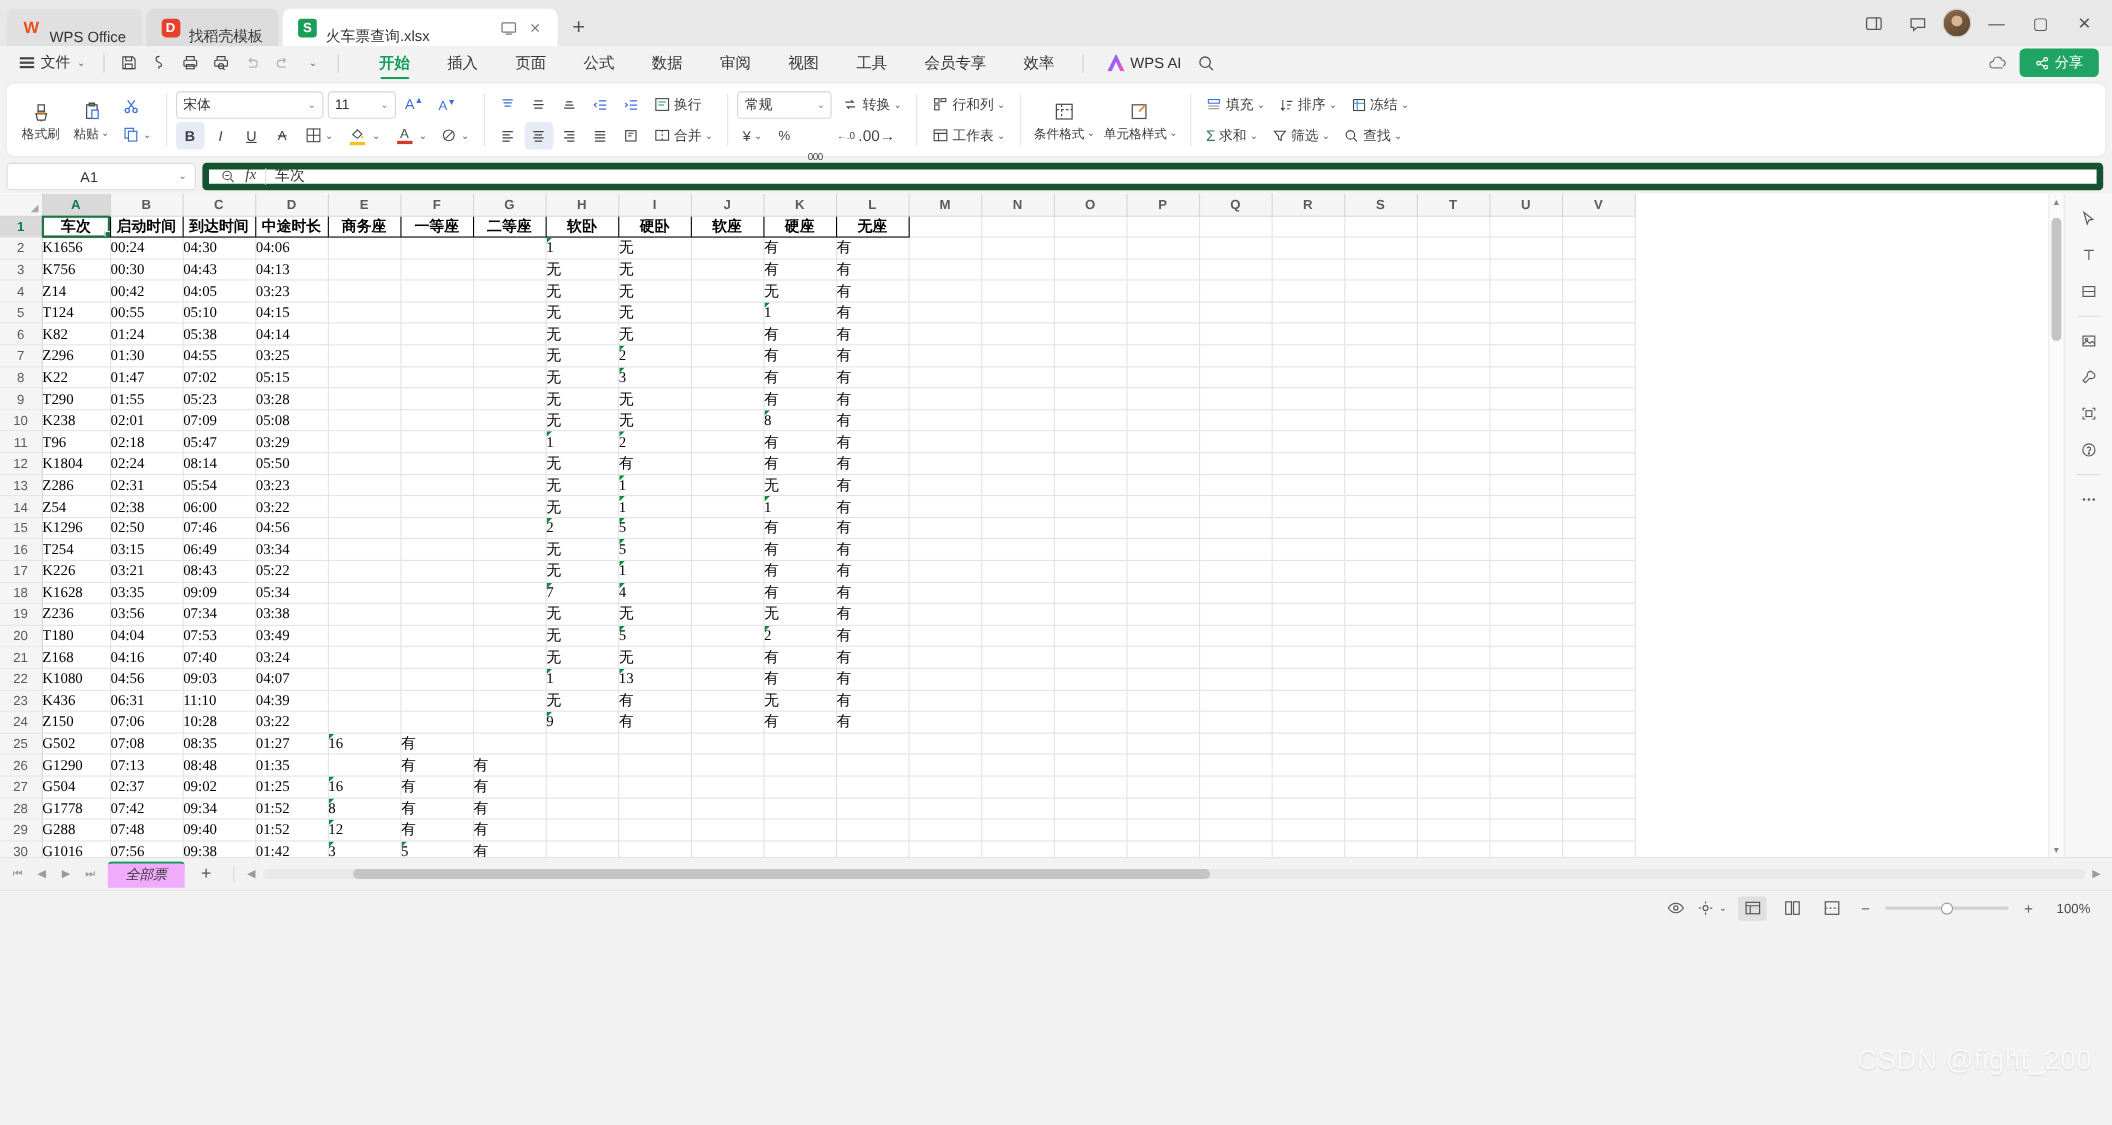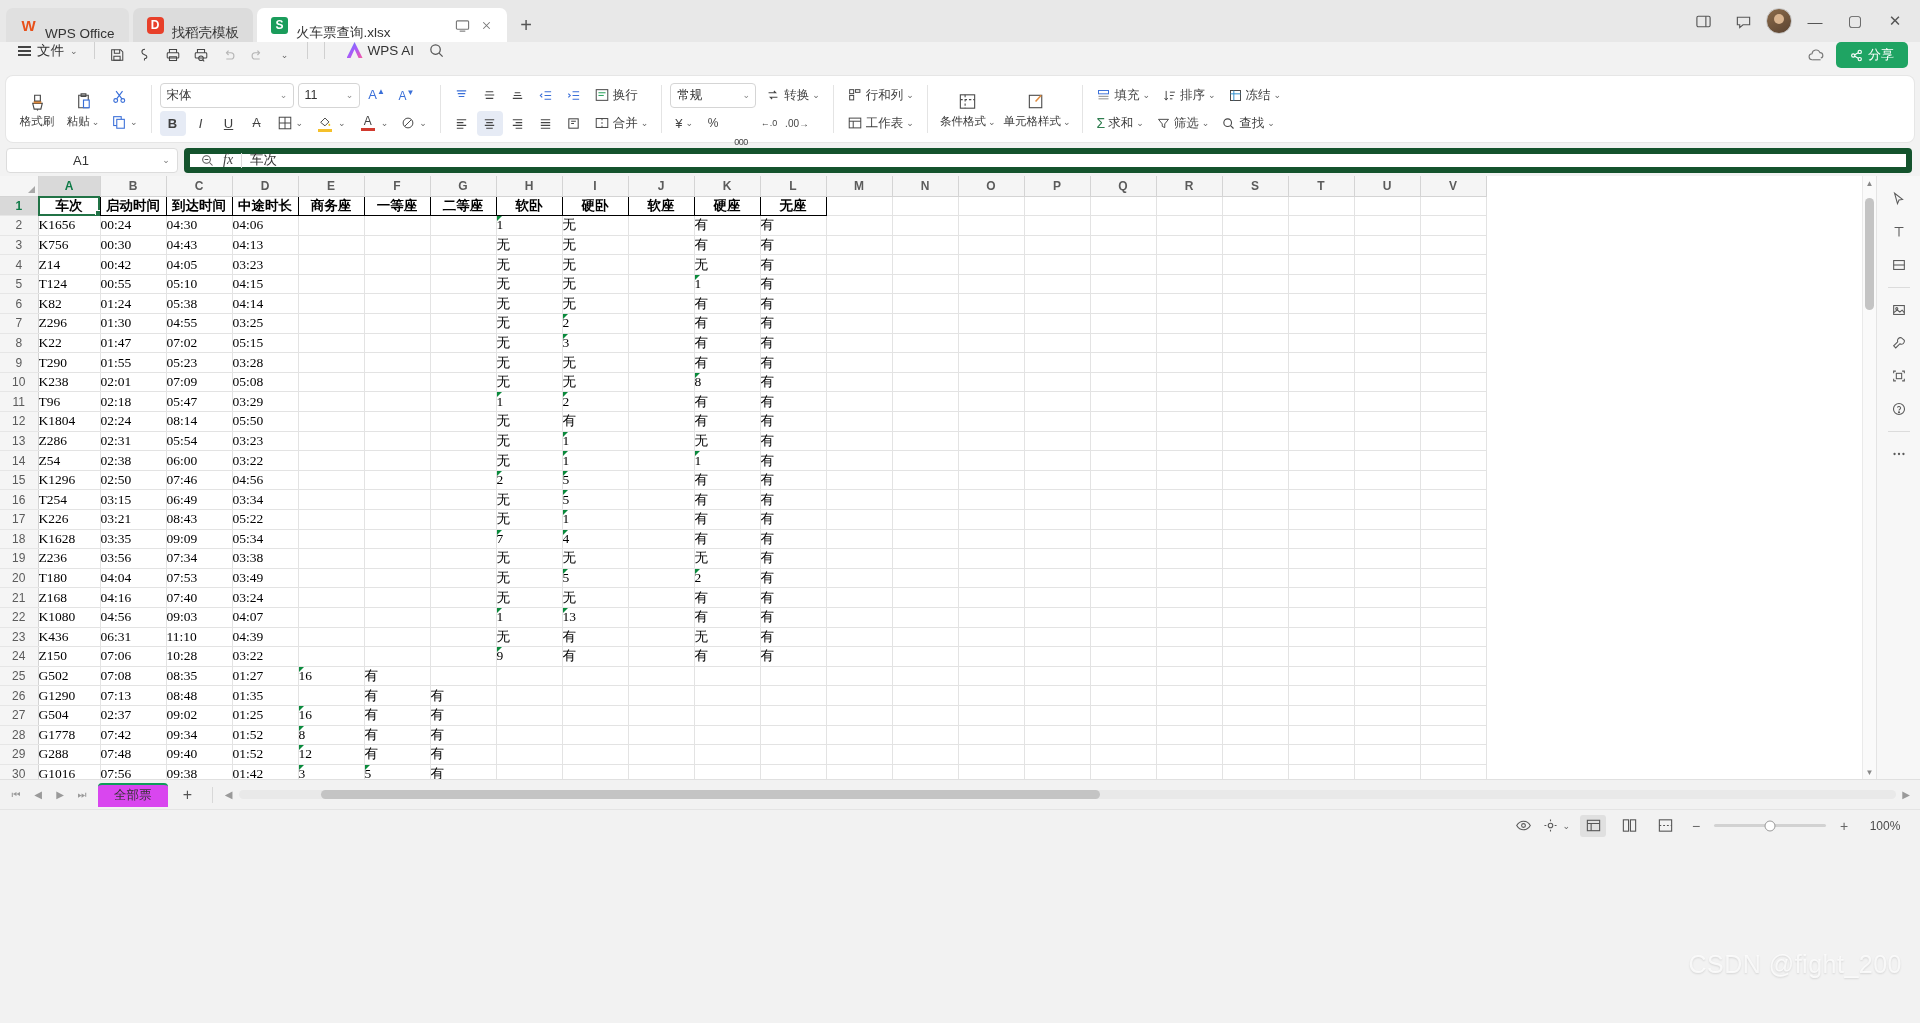--- a/index.html
+++ b/index.html
@@ -60,21 +60,21 @@
     position: relative; overflow: hidden;
   }
   .avatar::after {
     content:""; position:absolute; left:50%; top:5px; transform:translateX(-50%);
     width:10px; height:10px; border-radius:50%; background:#d9b48f;
   }
 
   
   .menubar {
     height: 30px; background: #f2f2f2;
-    display: flex; align-items: flex-start; padding-left: 10px;
+    display: flex; align-items: center; padding-left: 10px;
     font-size: 13.5px; color: #333; position: relative;
   }
   .file-menu { display: flex; align-items: center; gap: 6px; padding: 0 8px; cursor: pointer; }
   .hamburger { display: flex; flex-direction: column; gap: 2.5px; }
   .hamburger span { width: 13px; height: 1.5px; background: #444; display: block; }
   .caret { font-size: 9px; color: #666; }
   .vsep { width: 1px; height: 17px; background: #d0d0d0; margin: 0 8px; }
   .qicon {
     width: 28px; height: 26px; display: flex; align-items: center; justify-content: center;
     color: #444; cursor: pointer; border-radius: 3px;
@@ -258,21 +258,21 @@
     height: 30px; background: #f2f2f2; display: flex; align-items: center;
     padding-left: 6px; gap: 2px; border-top: 1px solid #e0e0e0;
   }
   .nav-btn {
     width: 20px; height: 22px; display: flex; align-items: center; justify-content: center;
     color: #9a9a9a; font-size: 10px; cursor: pointer;
   }
   .sheet-tab {
     height: 24px; padding: 0 16px; display: flex; align-items: center;
     font-size: 12.5px; color: #333; cursor: pointer; border-radius: 4px 4px 0 0;
-    background: #d946ef; border-top: 2px solid #0f9d58; margin-left: 4px;
+    background: #f0abfc; border-top: 2px solid #0f9d58; margin-left: 4px; font-style: italic;
   }
   .add-sheet {
     width: 24px; height: 24px; display: flex; align-items: center; justify-content: center;
     color: #555; font-size: 16px; cursor: pointer; margin-left: 6px;
   }
   .hsep-sheet { width:1px; height:16px; background:#d8d8d8; margin: 0 6px; }
   .hscroll-wrap { flex: 1; display: flex; align-items: center; padding: 0 4px; }
   .hscroll-track { flex: 1; height: 9px; background: #e9e9e9; border-radius: 5px; position: relative; }
   .hscroll-thumb {
     position: absolute; left: 5%; width: 47%; top: 0; bottom: 0;
@@ -416,20 +416,32 @@
       <path d="M11.5 6.5H7a3.5 3.5 0 000 7h5"></path>
         <path d="M9.5 4l2.3 2.5-2.3 2.5"></path>
     </svg>
   </div>
   <div class="qicon">
       <span class="caret">⌄</span>
     </div>
 
   <div class="vsep"></div>
 
+  <div class="ribbon-tabs">
+    <div class="rtab active">开始</div>
+    <div class="rtab">插入</div>
+    <div class="rtab">页面</div>
+    <div class="rtab">公式</div>
+    <div class="rtab">数据</div>
+    <div class="rtab">审阅</div>
+    <div class="rtab">视图</div>
+    <div class="rtab">工具</div>
+    <div class="rtab">会员专享</div>
+    <div class="rtab">效率</div>
+  </div>
 
   <div class="vsep"></div>
   <div class="wpsai">
     <span class="ai-logo"></span>
     <span>WPS AI</span>
   </div>
   <div class="search-ic">
     <svg width="17" height="17" viewBox="0 0 18 18" fill="none" stroke="currentColor" stroke-width="1.3">
       <circle cx="8" cy="8" r="5"></circle>
         <path d="M11.8 11.8L15.5 15.5"></path>
@@ -671,21 +683,21 @@
           <div class="sm-btn">
             <span style="font-size:12px;color:#444;">%</span>
           </div>
           <div class="sm-btn">
             <span style="font-size:9px;color:#444;letter-spacing:-.5px;margin-top:38px;">000</span>
           </div>
           <div class="sm-btn">
             <span style="font-size:9px;color:#444;">←.0</span>
           </div>
           <div class="sm-btn">
-            <span style="font-size:10px;color:#444;">.00→</span>
+            <span style="font-size:14px;color:#444;">.00→</span>
           </div>
         </div>
       </div>
     </div>
 
     <div class="rb-div"></div>
 
     <div class="rb-group">
       <div class="rb-col" style="gap:3px;">
         <div class="sm-wide">

